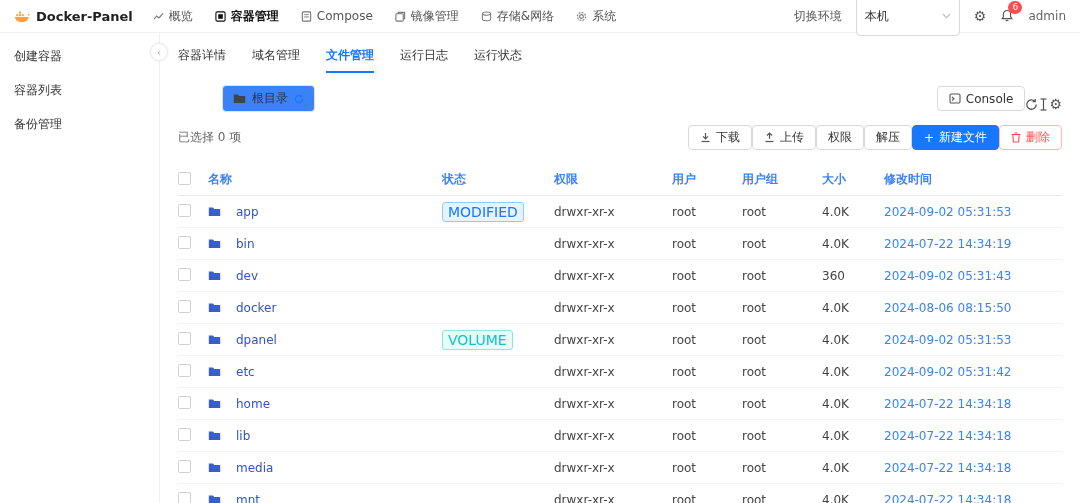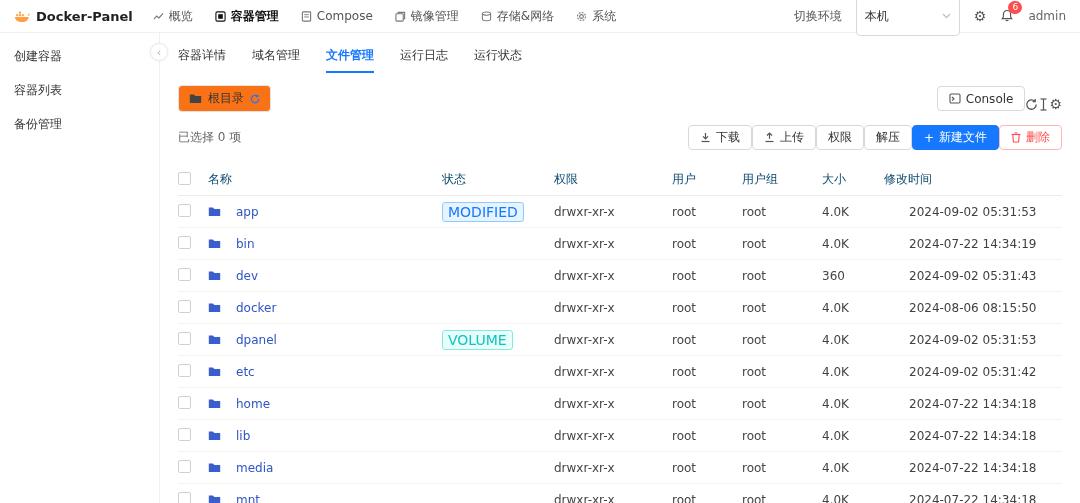--- a/index.html
+++ b/index.html
@@ -50,53 +50,53 @@
   
   .tabs { display:flex; gap:26px; padding-top:6px; }
   .tab { padding-bottom:9px; color:#333; cursor:pointer; position:relative; }
   .tab.active { color:var(--accent,#1677ff); font-weight:600; }
   .tab.active:after { content:""; position:absolute; left:0; right:0; bottom:0;
     height:2px; background:var(--accent,#1677ff); }
 
   
   .toolbar { margin-top:12px; display:flex; align-items:center; }
   .root-btn { display:inline-flex; align-items:center; gap:6px;
-    border:1px solid #e3e3e3; background:#f97316; border-radius:4px;
+    border:1px solid #e3e3e3; background:#3b82f6; border-radius:4px;
     padding:4px 10px; font-size:12px; color:#333; cursor:pointer;
-    font-family:inherit; }
+    font-family:inherit;margin-left:44px; }
   .toolbar-right { margin-left:auto; display:flex; align-items:flex-end; color:#555; }
   .btn { display:inline-flex; align-items:center; gap:5px; height:25px;
     padding:0 11px; border:1px solid #d9d9d9; border-radius:4px; background:#fff;
     font-size:12px; color:#333; cursor:pointer; font-family:inherit; white-space:nowrap; }
   .btn.primary { background:var(--accent,#1677ff); border-color:var(--accent,#1677ff); color:#fff; }
   .btn.danger { color:var(--danger,#ff4d4f); border-color:#ffb8b5; }
   .tool-icon { cursor:pointer; display:flex; color:#555; }
 
   
   .selectbar { margin-top:13px; display:flex; align-items:center; }
   .selected-text { color:#666; }
   .selectbar-right { margin-left:auto; display:flex; align-items:center; }
 
   
   .table { margin-top:14px; }
   .thead, .trow { display:grid;
     grid-template-columns:30px 234px 112px 118px 70px 80px 62px 1fr;
     align-items:center; }
-  .thead { height:32px; border-bottom:1px solid #ececec; font-weight:400; color:#0c4a6e; }
+  .thead { height:32px; border-bottom:1px solid #ececec; font-weight:700; color:#3b82f6; }
   .trow { height:32px; border-bottom:1px solid #f3f3f3; color:#444; }
   .checkbox { width:13px; height:13px; border:1px solid #d0d0d0; border-radius:2px;
     display:inline-block; background:#fff; cursor:pointer; }
   .name-cell { display:flex; align-items:center; gap:15px; }
   .fname { color:var(--link,#2f54c4); cursor:pointer; font-weight:500; }
   .tag { font-size:14px; padding:1px 5px; border-radius:3px; border:1px solid;
     display:inline-block; }
   .tag.modified { background:#e6f4ff; border-color:#91caff; color:var(--accent,#1677ff); }
   .tag.volume { background:#e6fffb; border-color:#87e8de; color:var(--tag-volume,#13c2c2); }
   .cell { white-space:nowrap; overflow:hidden; }
-  .mtime { color:#404040;margin-left:25px; }
+  .mtime { color:#3b82f6; }
 </style>
 </head>
 <body>
 
 <header class="navbar">
   <div class="brand">
     <span>
       <svg width="16" height="14" viewBox="0 0 16 14">
         <path fill="#ff9f43" d="M1 8h13.6c0 3-2.6 5-6.6 5C3.6 13 1 11 1 8z"></path>
         <rect x="2.2" y="5.2" width="2" height="2" fill="#ff9f43"></rect>

